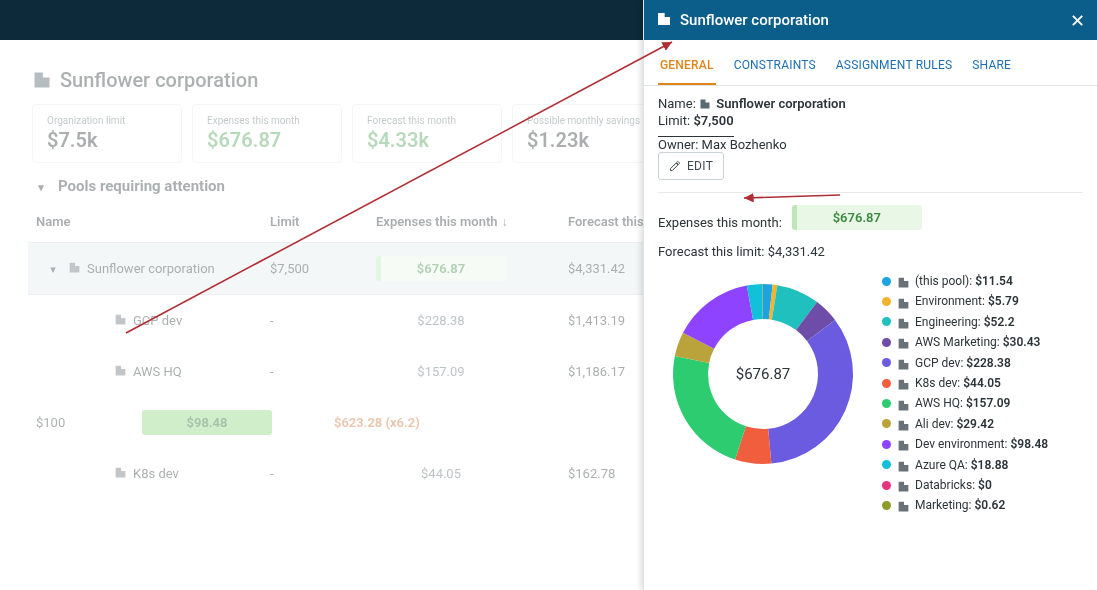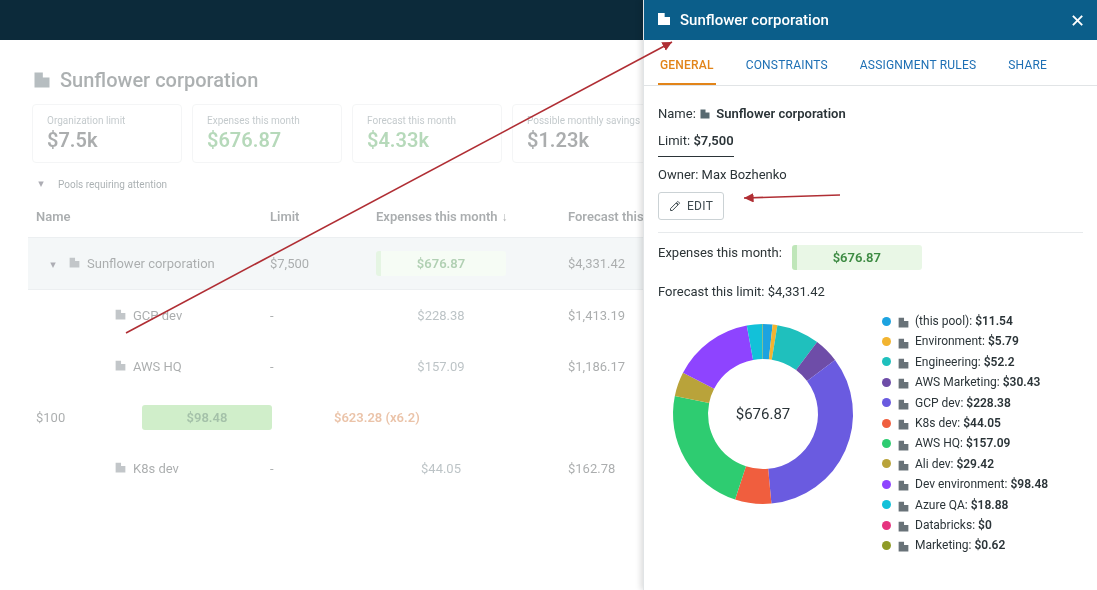--- a/index.html
+++ b/index.html
@@ -8,21 +8,21 @@
   .back{padding:8px 16px}
   .page-title{display:flex;align-items:center;gap:8px;padding:20px 16px 12px}
   .page-title .bicon{width:20px;height:20px;color:#4a5a63}
   .page-title h1{font-size:20px;font-weight:500;color:#303a3d}
   .cards{display:flex;gap:10px;padding:0 16px 14px}
   .card{border:1px solid #e3e6e8;border-radius:4px;padding:10px 14px;min-width:150px}
   .card .lbl{font-size:10px;color:#6a7a80}
   .card .val{font-size:20px;font-weight:600;margin-top:2px}
   .card .green{color:#4aa154}
   .card.small{min-width:48px;display:flex;align-items:center;justify-content:center;padding:10px 10px}
-  .sec-row{display:flex;align-items:flex-end;gap:8px;padding:0 16px 6px;font-size:10px;font-weight:400;color:#2b3a40}
+  .sec-row{display:flex;align-items:flex-end;gap:8px;padding:0 16px 6px;font-size:15px;font-weight:700;color:#2b3a40}
   .table{padding:0 12px}
   .thead,.trow{display:flex;align-items:center;padding:13px 8px;font-size:13px}
   .thead{font-weight:600;color:#2b3438}
   .c-name{flex:0 0 234px;display:flex;align-items:center;gap:6px}
   .c-limit{flex:0 0 106px}
   .c-exp{flex:0 0 192px}
   .c-fc{flex:0 0 140px}
   .expand{width:18px;text-align:center;color:#334}
   .chev::before{content:"▾";font-size:11px}
   .chevr::before{content:"›";font-size:14px;font-weight:600}
@@ -38,33 +38,33 @@
   .fc-orange{color:#cc6a28;font-weight:600}
   .muted{color:#9aa3a6}
 
   .scrim{position:absolute;inset:40px 0 0 0;background:rgba(255,255,255,.6)}
 
   .panel{position:absolute;top:0;right:0;width:454px;height:590px;background:#fff;border-left:1px solid #e1e4e6;box-shadow:-2px 0 6px rgba(0,0,0,.15);z-index:30;display:flex;flex-direction:column}
   .pan-head{background:#0b5e8a;color:#fff;height:40px;display:flex;align-items:center;padding:0 12px;gap:8px}
   .pan-head .bicon{color:#fff}
   .pan-head .title{font-size:15px;font-weight:500;flex:1}
   .close{color:#fff;font-size:18px;cursor:pointer}
-  .tabs{display:flex;gap:28px;padding:18px 14px 0;border-bottom:1px solid #e1e4e6;font-size:12px}
+  .tabs{display:flex;gap:16px;padding:18px 14px 0;border-bottom:1px solid #e1e4e6;font-size:12px}
   .tab{padding:0 2px 11px;color:#1d6fb4;cursor:pointer;letter-spacing:.2px}
   .tab.active{color:#e28419;border-bottom:2px solid #e28419;font-weight:500}
   .pbody{padding:10px 14px 16px;overflow:auto}
-  .kv{font-size:13px;color:#2b3438;margin:10px 0}
+  .kv{font-size:13px;color:#2b3438;margin:0 0}
   .kv .lab{color:#2b3438}
   .kv .bold{font-weight:600}
   .kv .inline-icon{display:inline-block;vertical-align:-2px;margin-right:2px}
   .ul-limit{border-bottom:1px solid #2b3438;display:inline-block;padding-bottom:8px}
   .editbtn{display:inline-flex;align-items:center;gap:6px;border:1px solid #cbd2d5;border-radius:3px;padding:6px 10px;font-size:12px;color:#3e4a4f;cursor:pointer;background:#fff;letter-spacing:.3px}
   .editbtn svg{width:12px;height:12px}
   .divider{height:1px;background:#e7eaec;margin:12px 0}
-  .exp-line{display:flex;align-items:flex-start;gap:10px;font-size:13px}
+  .exp-line{display:flex;align-items:flex-end;gap:10px;font-size:13px}
   .exp-pill{display:inline-block;width:130px;border-radius:3px;padding:5px 0;text-align:center;background:linear-gradient(to right,#bfe6b9 0 4%,#e9f7e6 4% 100%);color:#3c8a42;font-weight:600}
   .chartwrap{display:flex;gap:14px;margin-top:10px}
   .donut{width:210px;height:210px;position:relative}
   .donut .center{position:absolute;inset:0;display:flex;align-items:center;justify-content:center;font-size:15px;color:#2b3438}
   .legend{font-size:12px;color:#2b3438;line-height:1.7;margin-top:2px}
   .lg{display:flex;align-items:center;gap:6px}
   .dot{width:9px;height:9px;border-radius:50%}
   .lg .bicon{width:12px;height:12px;color:#687278}
   .lg b{font-weight:600}
 

